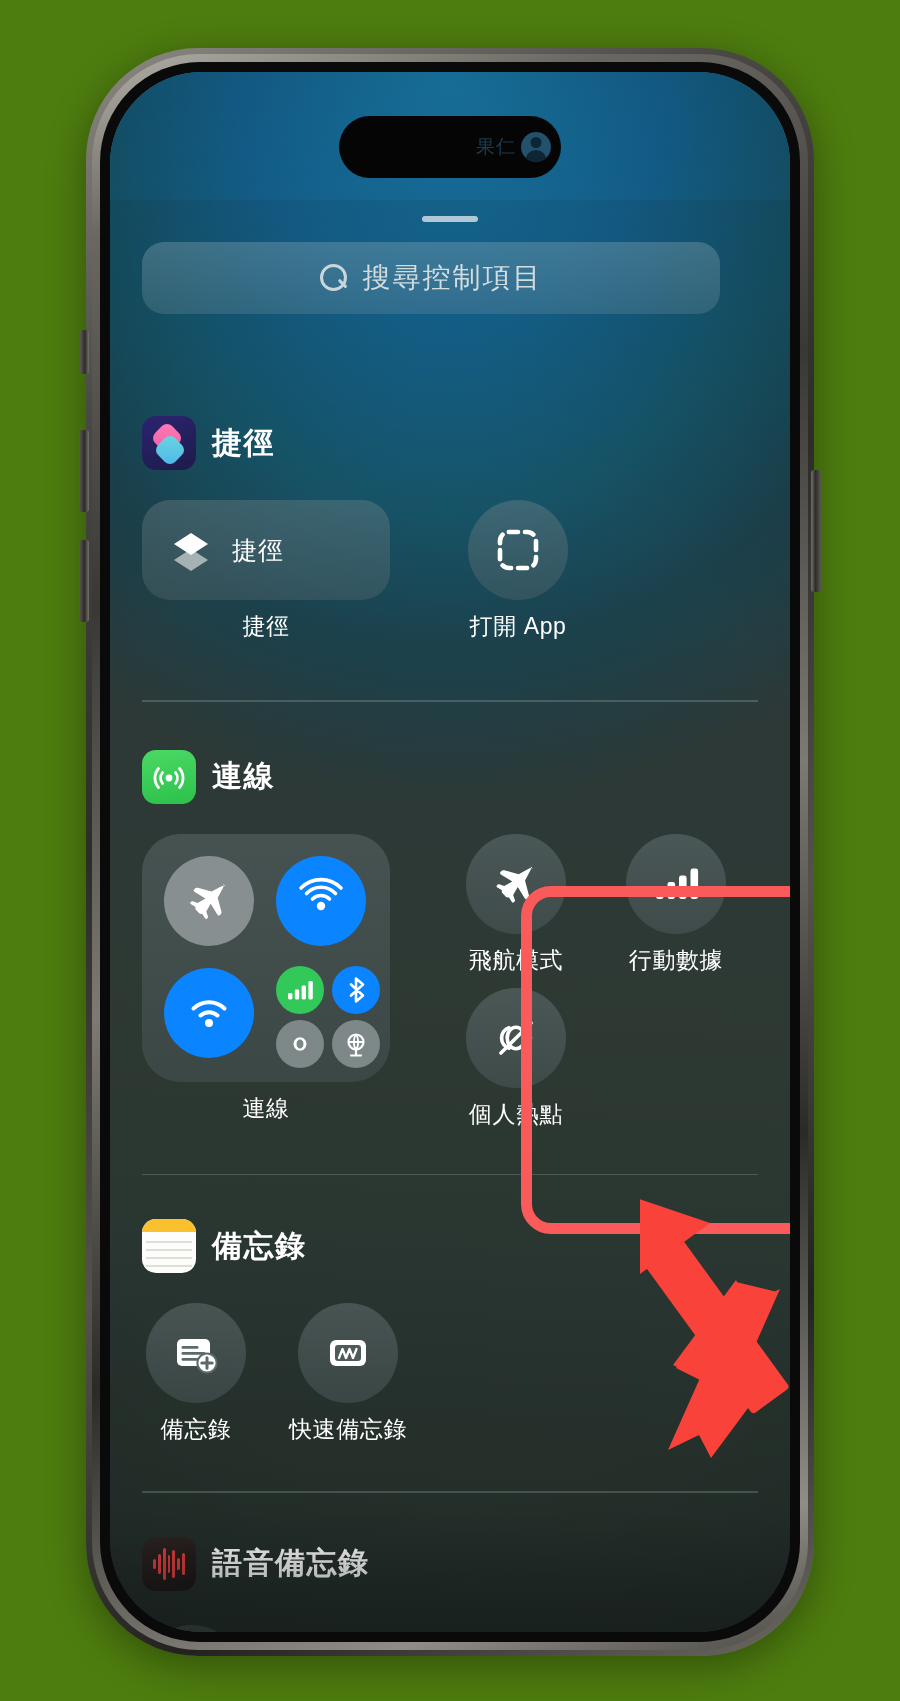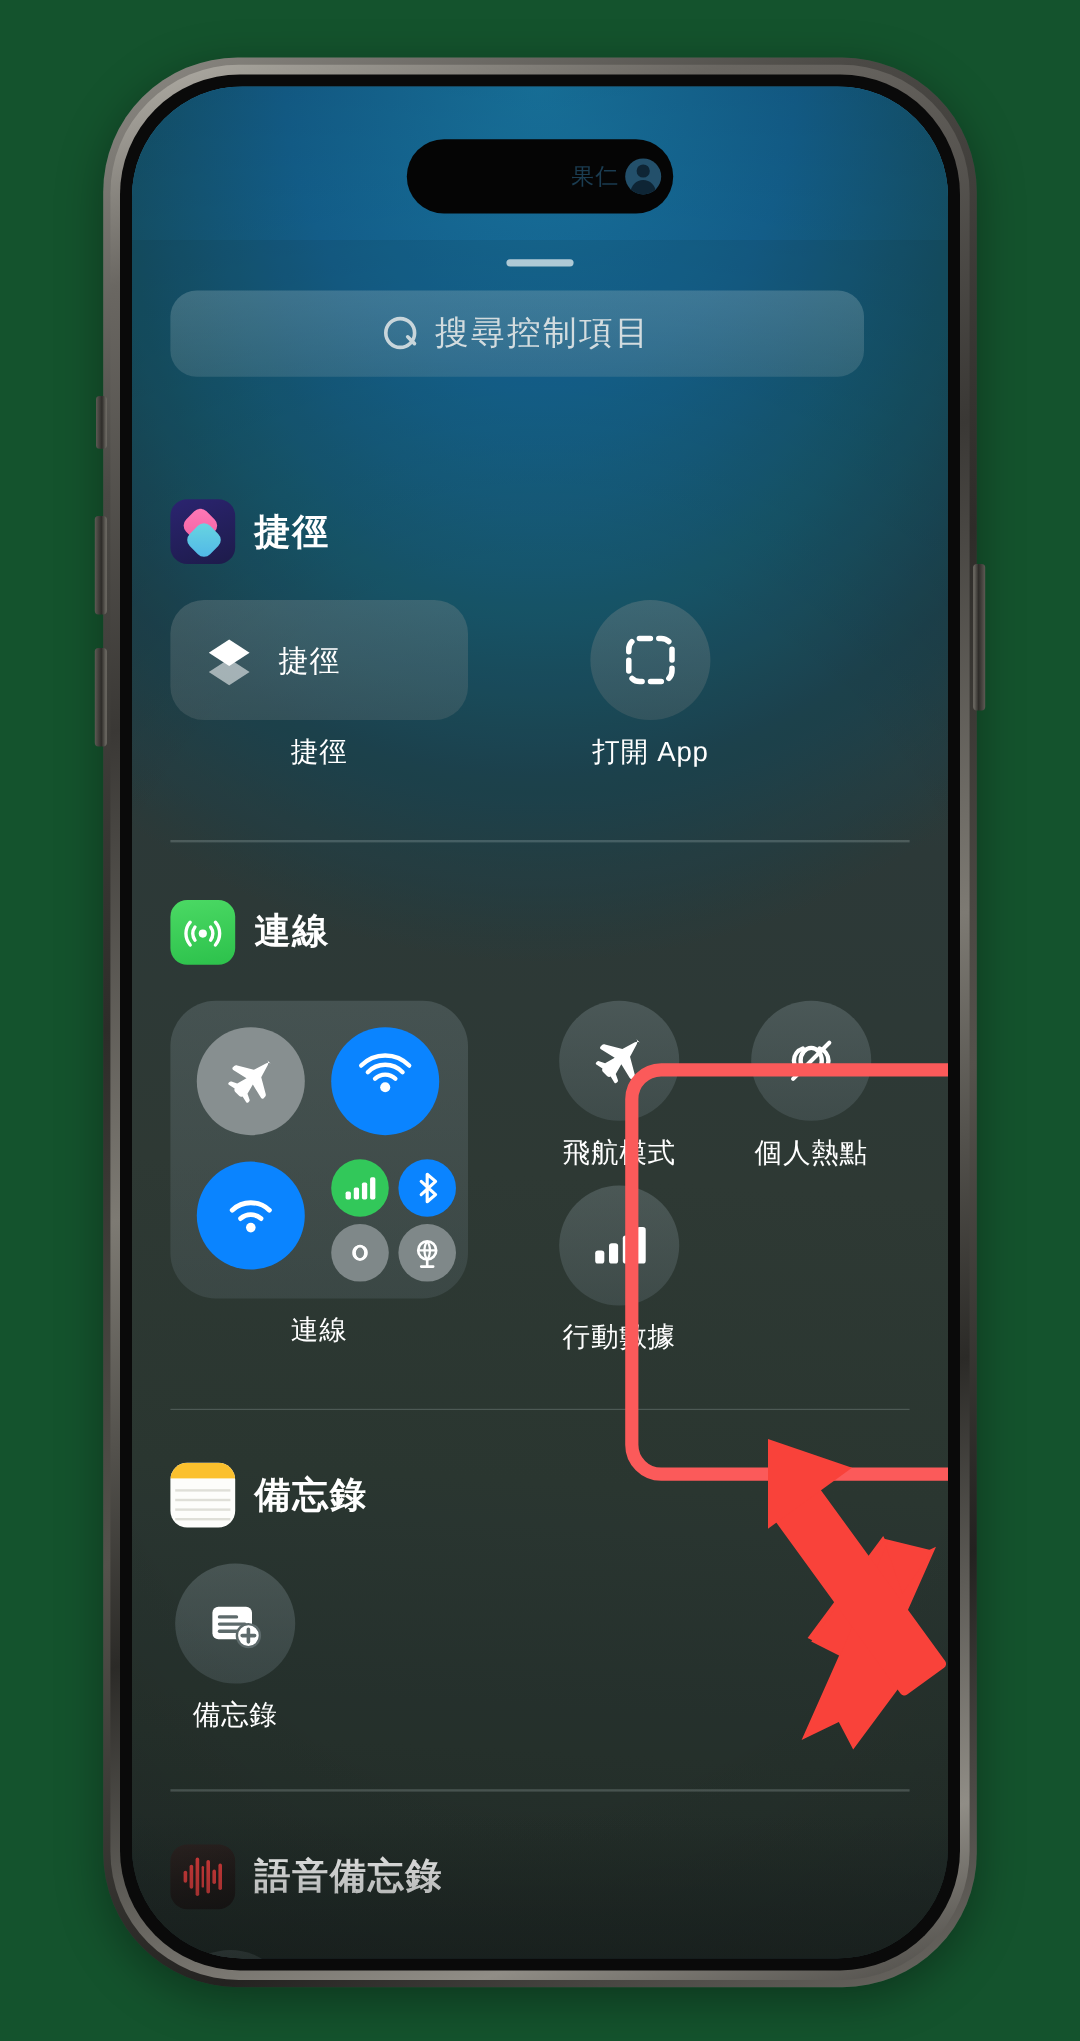--- a/index.html
+++ b/index.html
@@ -1,21 +1,21 @@
 <!DOCTYPE html>
 <html><head>
 <meta charset="utf-8">
 <style>
   * { margin:0; padding:0; box-sizing:border-box; }
   html,body{
     width:900px; height:1701px; background:#ffffff;
     font-family:"Liberation Sans","DejaVu Sans",sans-serif;
     overflow:hidden;
   }
-  #root{ position:relative; width:900px; height:1701px; background:#14532d; }
+  #root{ position:relative; width:900px; height:1701px; background:#4d7c0f; }
 
   
   .phone-shadow{
     position:absolute; left:86px; top:48px; width:728px; height:1608px;
     border-radius:112px;
     background:linear-gradient(150deg,#8d8a84 0%,#4b4945 18%,#2e2c29 40%,#55524c 62%,#232220 82%,#6d6a64 100%);
     box-shadow:0 10px 38px rgba(0,0,0,.34);
   }
   .phone-band{
     position:absolute; left:92px; top:54px; width:716px; height:1596px;
@@ -220,21 +220,21 @@
             <div class="tile-wide">
               <svg width="46" height="46" viewBox="0 0 46 46">
                 <path d="M23 6 L40 17 L23 28 L6 17 Z" fill="#ffffff"></path>
                 <path d="M23 22 L40 33 L23 44 L6 33 Z" fill="#ffffff" opacity=".55"></path>
               </svg>
               <span class="tile-label">捷徑</span>
             </div>
             <span class="ctl-txt">捷徑</span>
           </div>
 
-          <div class="ctl" style="margin-left:76px;">
+          <div class="ctl" style="margin-left:52px;">
             <span class="ctl-circ">
               <svg width="46" height="46" viewBox="0 0 46 46">
                 <rect x="5" y="5" width="36" height="36" rx="9" fill="none" stroke="#ffffff" stroke-width="4.6" stroke-linecap="round" stroke-dasharray="9 7"></rect>
               </svg>
             </span>
             <span class="ctl-txt">打開 App</span>
           </div>
         </div>
 
         <div class="divider" style="margin-top:58px;"></div>
@@ -310,39 +310,39 @@
               <span class="ctl-circ">
                 <svg width="54" height="54" viewBox="0 0 52 52">
                   <path d="M48 27.5c0-1.6-1.1-2.6-2.6-3.1l-10.9-3.3-7.2-12.4c-.5-.9-1.2-1.4-2.1-1.4h-1.6c-1 0-1.6.8-1.4 1.8l3 12.6-8.6-2.3-2.2-4.6c-.3-.6-.7-.9-1.4-.9h-1c-.7 0-1.2.6-1.1 1.3l1.3 5.6c-1 .3-1.7 1.3-1.7 2.4v4.5c0 1.1.7 2.1 1.7 2.4l-1.3 5.6c-.1.7.4 1.3 1.1 1.3h1c.7 0 1.1-.3 1.4-.9l2.2-4.6 8.6-2.3-3 12.6c-.2 1 .4 1.8 1.4 1.8h1.6c.9 0 1.6-.5 2.1-1.4l7.2-12.4 10.9-3.3c1.5-.5 2.6-1.5 2.6-3.1z" fill="#fff" transform="rotate(-45 26 26)"></path>
                 </svg>
               </span>
               <span class="ctl-txt">飛航模式</span>
             </div>
 
             <div class="ctl">
               <span class="ctl-circ">
-                <svg width="56" height="56" viewBox="0 0 52 52">
-                  <path d="M19.5 16.5a10 10 0 0 0 0 19M32.5 16.5a10 10 0 0 1 0 19" stroke="#fff" stroke-width="3.4" fill="none" stroke-linecap="round"></path>
-                  <ellipse cx="26" cy="26" rx="8.2" ry="10" stroke="#fff" stroke-width="3.4" fill="none"></ellipse>
-                  <path d="M12 40 L40 12" stroke="#fff" stroke-width="3.2" stroke-linecap="round"></path>
-                </svg>
-              </span>
-              <span class="ctl-txt">個人熱點</span>
-            </div>
-
-            <div class="ctl">
-              <span class="ctl-circ">
                 <svg width="52" height="52" viewBox="0 0 52 52">
                   <rect x="6" y="30" width="7.6" height="11" rx="2.4" fill="#fff"></rect>
                   <rect x="17.5" y="24" width="7.6" height="17" rx="2.4" fill="#fff"></rect>
                   <rect x="29" y="17.5" width="7.6" height="23.5" rx="2.4" fill="#fff"></rect>
                   <rect x="40.5" y="10.5" width="7.6" height="30.5" rx="2.4" fill="#fff"></rect>
                 </svg>
               </span>
               <span class="ctl-txt">行動數據</span>
+            </div>
+
+            <div class="ctl">
+              <span class="ctl-circ">
+                <svg width="56" height="56" viewBox="0 0 52 52">
+                  <path d="M19.5 16.5a10 10 0 0 0 0 19M32.5 16.5a10 10 0 0 1 0 19" stroke="#fff" stroke-width="3.4" fill="none" stroke-linecap="round"></path>
+                  <ellipse cx="26" cy="26" rx="8.2" ry="10" stroke="#fff" stroke-width="3.4" fill="none"></ellipse>
+                  <path d="M12 40 L40 12" stroke="#fff" stroke-width="3.2" stroke-linecap="round"></path>
+                </svg>
+              </span>
+              <span class="ctl-txt">個人熱點</span>
             </div>
 
           </div>
         </div>
 
         <div class="divider" style="margin-top:44px;"></div>
 
         <div class="sec-head" style="margin-top:44px;">
           <span class="app-ico ico-notes">
             <i class="bar"></i>
@@ -362,20 +362,30 @@
                 <rect x="11.5" y="19" width="17" height="2.8" rx="1.4" fill="#5d6a6b"></rect>
                 <rect x="11.5" y="25" width="24" height="2.8" rx="1.4" fill="#5d6a6b"></rect>
                 <rect x="11.5" y="31" width="20" height="2.8" rx="1.4" fill="#5d6a6b"></rect>
                 <circle cx="37" cy="36" r="9.6" fill="#fff" stroke="#5d6a6b" stroke-width="2"></circle>
                 <path d="M37 30.8v10.4M31.8 36h10.4" stroke="#5d6a6b" stroke-width="3" stroke-linecap="round"></path>
               </svg>
             </span>
             <span class="ctl-txt">備忘錄</span>
           </div>
 
+          <div class="ctl">
+            <span class="ctl-circ">
+              <svg width="52" height="52" viewBox="0 0 52 52">
+                <rect x="8" y="13" width="36" height="26" rx="6" fill="#fff"></rect>
+                <rect x="13" y="18" width="26" height="16" rx="3" fill="#4e5b5c"></rect>
+                <path d="M17 31 l3.5-9 3.5 9 3.5-9 3.5 9 3.5-9" stroke="#fff" stroke-width="2.3" fill="none" stroke-linejoin="round" stroke-linecap="round"></path>
+              </svg>
+            </span>
+            <span class="ctl-txt">快速備忘錄</span>
+          </div>
         </div>
 
         <div class="divider" style="margin-top:46px;"></div>
 
         <div class="sec-head" style="margin-top:44px;">
           <span class="app-ico ico-vm">
             <i style="height:10px"></i>
               <i style="height:20px"></i>
               <i style="height:32px"></i>
             <i style="height:18px"></i>

